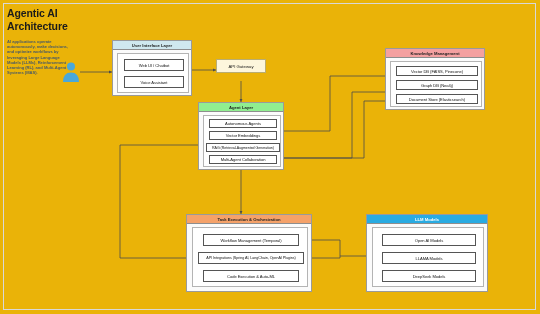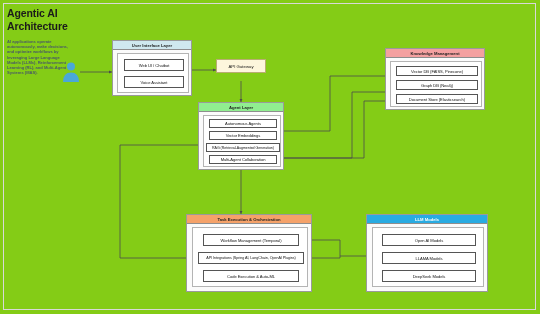--- a/index.html
+++ b/index.html
@@ -10,21 +10,21 @@
   body {
     width: 540px;
     height: 314px;
     font-family: "Liberation Sans", sans-serif;
     overflow: hidden;
   }
   #canvas {
     position: relative;
     width: 540px;
     height: 314px;
-    background: #84cc16;
+    background: #eab308;
     box-sizing: border-box;
   }
   #canvas-border {
     position: absolute;
     left: 3px;
     top: 3px;
     width: 533px;
     height: 307px;
     border: 1px solid #d8d8d8;
     box-sizing: border-box;

